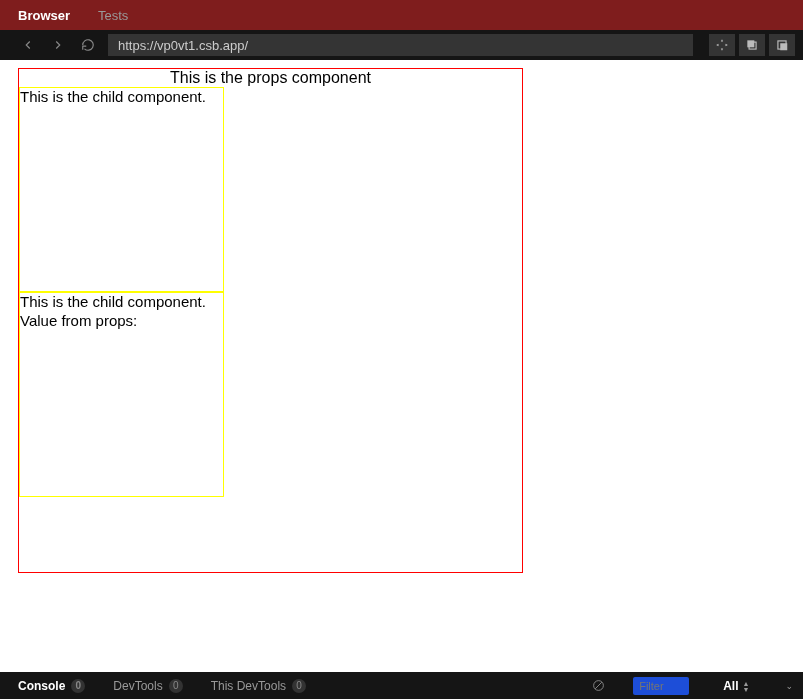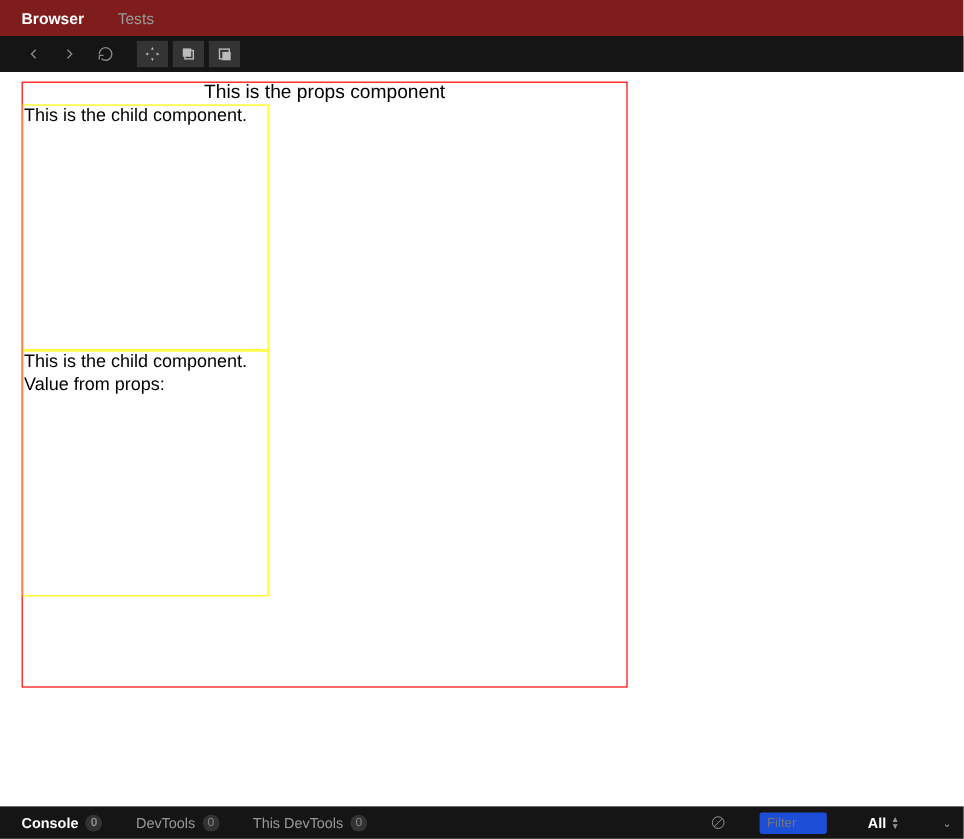--- a/index.html
+++ b/index.html
@@ -64,20 +64,21 @@
       <svg viewBox="0 0 24 24">
           <polyline points="9 18 15 12 9 6"></polyline>
         </svg>
     </span>
     <span class="nav-icon">
       <svg viewBox="0 0 24 24">
           <path d="M3 12a9 9 0 1 1 3 6.7"></path>
           <polyline points="3 20 3 14 9 14"></polyline>
         </svg>
     </span>
+    <input class="url-bar" value="https://vp0vt1.csb.app/" style="">
     <div class="right-icons">
       <span class="right-icon-btn">
         <svg viewBox="0 0 24 24">
             <path d="M12 2 L14 6 L10 6 Z M12 22 L14 18 L10 18 Z M2 12 L6 10 L6 14 Z M22 12 L18 10 L18 14 Z" fill="#bbb"></path>
           </svg>
       </span>
       <span class="right-icon-btn">
         <svg viewBox="0 0 24 24">
             <rect x="7" y="7" width="12" height="12" fill="none" stroke="#bbb" stroke-width="2"></rect>
             <rect x="4" y="4" width="12" height="12" fill="#bbb"></rect>

